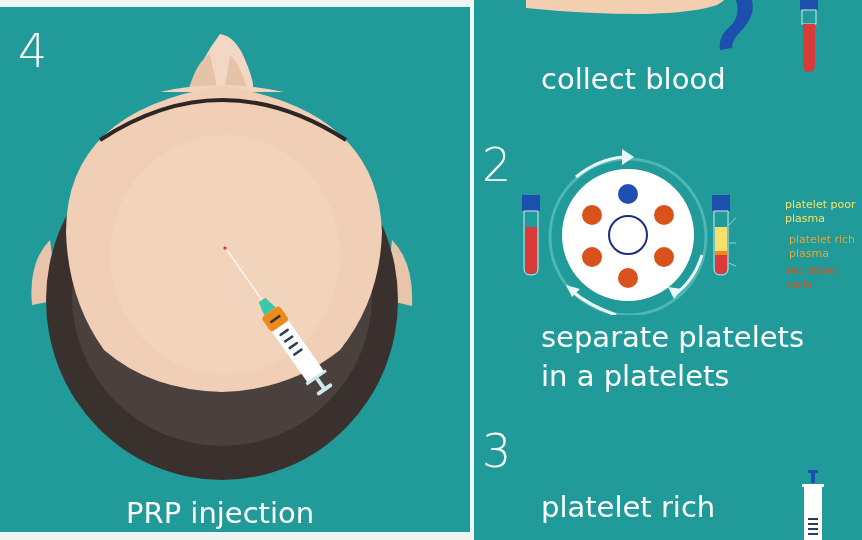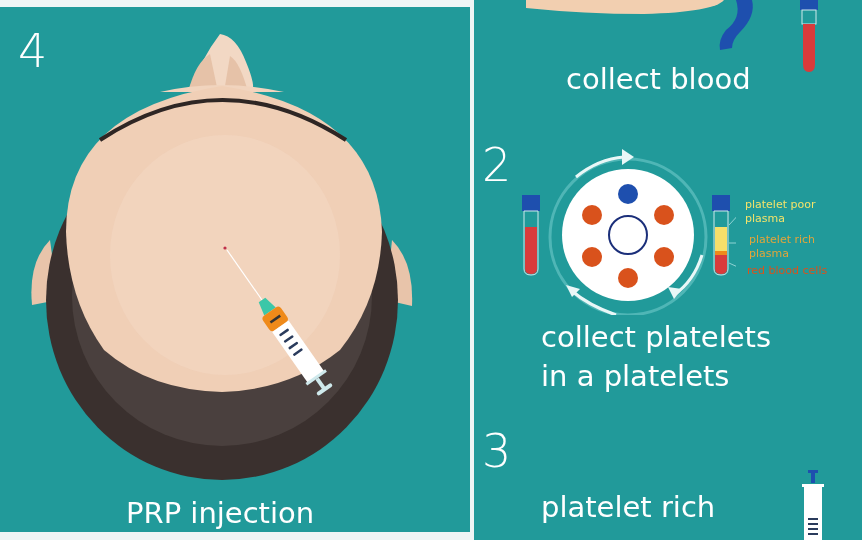--- a/index.html
+++ b/index.html
@@ -5,21 +5,21 @@
     html, body { margin:0; padding:0; }
     body { width:862px; height:540px; overflow:hidden; background:#219a9a; position:relative; font-family:"DejaVu Sans", sans-serif; }
     .panel { position:absolute; background:#219a9a; }
     .left-panel { left:0; top:8px; width:470px; height:524px; }
     .top-strip { position:absolute; left:0; top:0; width:472px; height:7px; background:#eef5f5; }
     .bottom-strip { position:absolute; left:0; top:532px; width:472px; height:8px; background:#eef5f5; }
     .divider { position:absolute; left:470px; top:0; width:4px; height:540px; background:#eef5f5; }
     .num { position:absolute; color:#fff; font-size:46px; font-weight:300; line-height:1; }
     .caption { position:absolute; color:#fff; font-size:29px; line-height:1.35; }
     svg { position:absolute; display:block; }
-    .legend { position:absolute; font-size:11px; line-height:1.3; }
+    .legend { position:absolute; font-size:11px; line-height:1.3;margin-left:40px; }
   </style>
 </head>
 <body>
 
 <div class="top-strip"></div>
 <div class="bottom-strip"></div>
 <div class="divider"></div>
 
 <div class="panel left-panel"></div>
 <div class="num" style="left:18px;top:28px;">4</div>
@@ -61,21 +61,21 @@
 
 <div class="caption" style="left:126px;top:494px;">PRP injection</div>
 
 <svg style="left:474px;top:0;" width="388" height="80" viewBox="0 0 388 80">
   <path d="M52 0 L250 0 Q240 12 170 14 Q110 14 52 8 Z" fill="#f2cfb0"></path>
   <path d="M262 0 Q268 18 252 30 Q244 40 246 50 L258 48 Q258 40 266 32 Q282 16 278 0 Z" fill="#1e4fae"></path>
   <rect x="326" y="0" width="18" height="10" fill="#1e4fae"></rect>
   <rect x="328" y="10" width="14" height="14" fill="none" stroke="#cfe9ec" stroke-width="1"></rect>
   <path d="M329 24 L341 24 L341 64 Q341 72 335 72 Q329 72 329 64 Z" fill="#d93b3b"></path>
 </svg>
-<div class="caption" style="left:566px;top:60px;">collect blood</div>
+<div class="caption" style="left:541px;top:60px;">collect blood</div>
 
 <div class="num" style="left:482px;top:142px;">2</div>
 
 <svg style="left:516px;top:145px;" width="220" height="170" viewBox="0 0 220 170">
 
   <rect x="6" y="50" width="18" height="16" fill="#1e4fae"></rect>
   <path d="M8 66 L22 66 L22 124 Q22 130 15 130 Q8 130 8 124 Z" fill="none" stroke="#cfe9ec" stroke-width="1"></path>
   <path d="M9 82 L21 82 L21 124 Q21 129 15 129 Q9 129 9 124 Z" fill="#d93b3b"></path>
 
   <circle cx="112" cy="92" r="78" fill="none" stroke="#4fb6b6" stroke-width="3"></circle>
@@ -106,24 +106,24 @@
 </svg>
 
 <div class="legend" style="left:745px;top:198px;color:#f3e36a;">
   <div>platelet poor</div>
   <div>plasma</div>
 </div>
 <div class="legend" style="left:749px;top:233px;color:#e3a53a;">
   <div>platelet rich</div>
   <div>plasma</div>
 </div>
-<div class="legend" style="left:747px;top:264px;color:#d9521c;text-align:center;">red blood cells</div>
+<div class="legend" style="left:747px;top:264px;color:#d9521c;">red blood cells</div>
 
 <div class="caption" style="left:541px;top:318px;">
-  <div>collect platelets</div>
+  <div>separate platelets</div>
   <div>in a platelets</div>
 </div>
 
 <div class="num" style="left:482px;top:428px;">3</div>
 <div class="caption" style="left:541px;top:488px;">
   <div>platelet rich</div>
 </div>
 <svg style="left:800px;top:470px;" width="30" height="70" viewBox="0 0 30 70">
   <rect x="8" y="0" width="10" height="3" fill="#1e4fae"></rect>
   <rect x="11" y="3" width="4" height="10" fill="#1e4fae"></rect>

